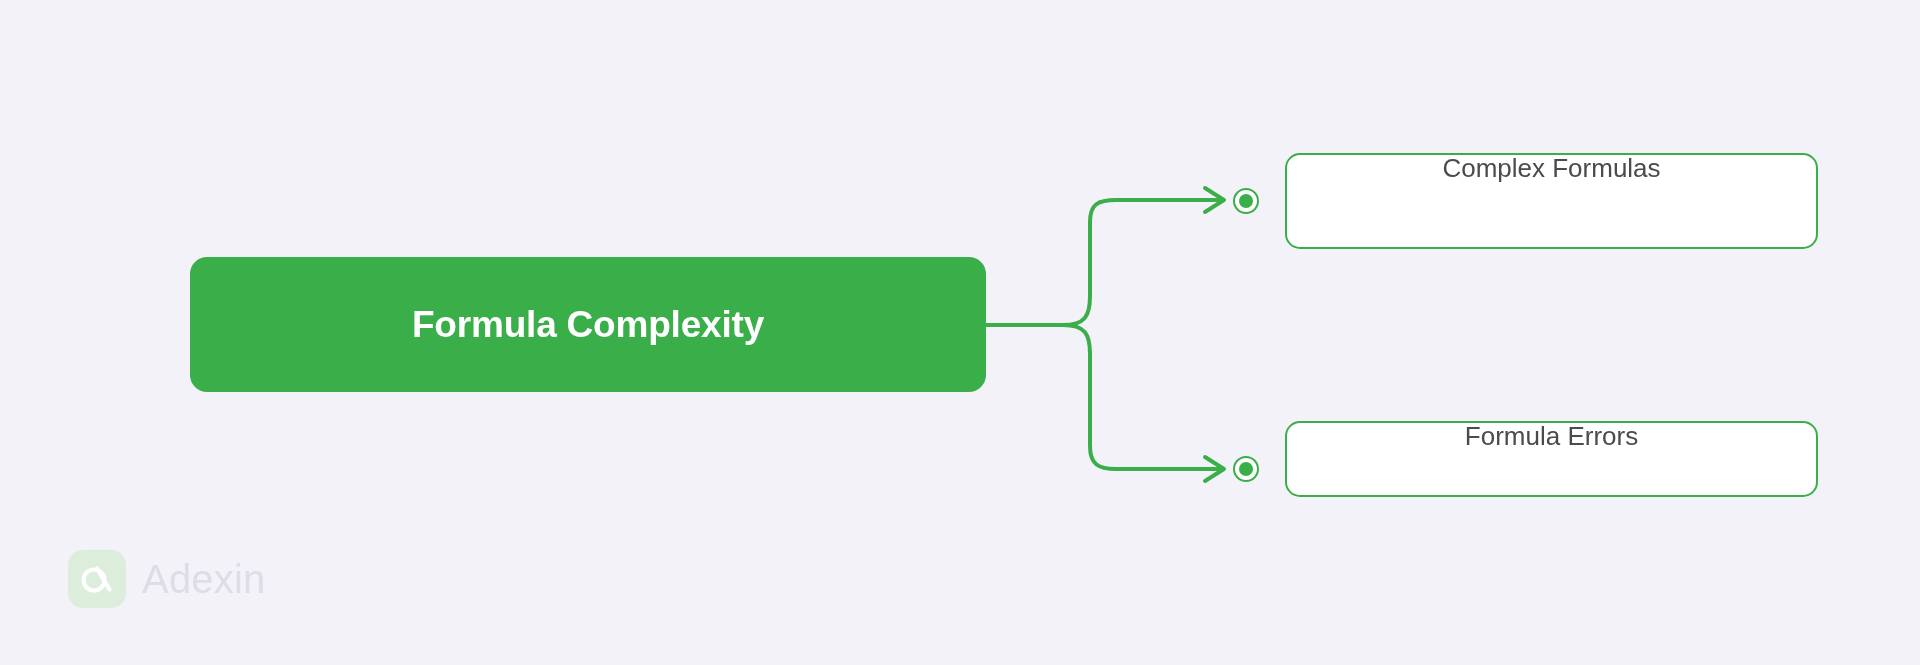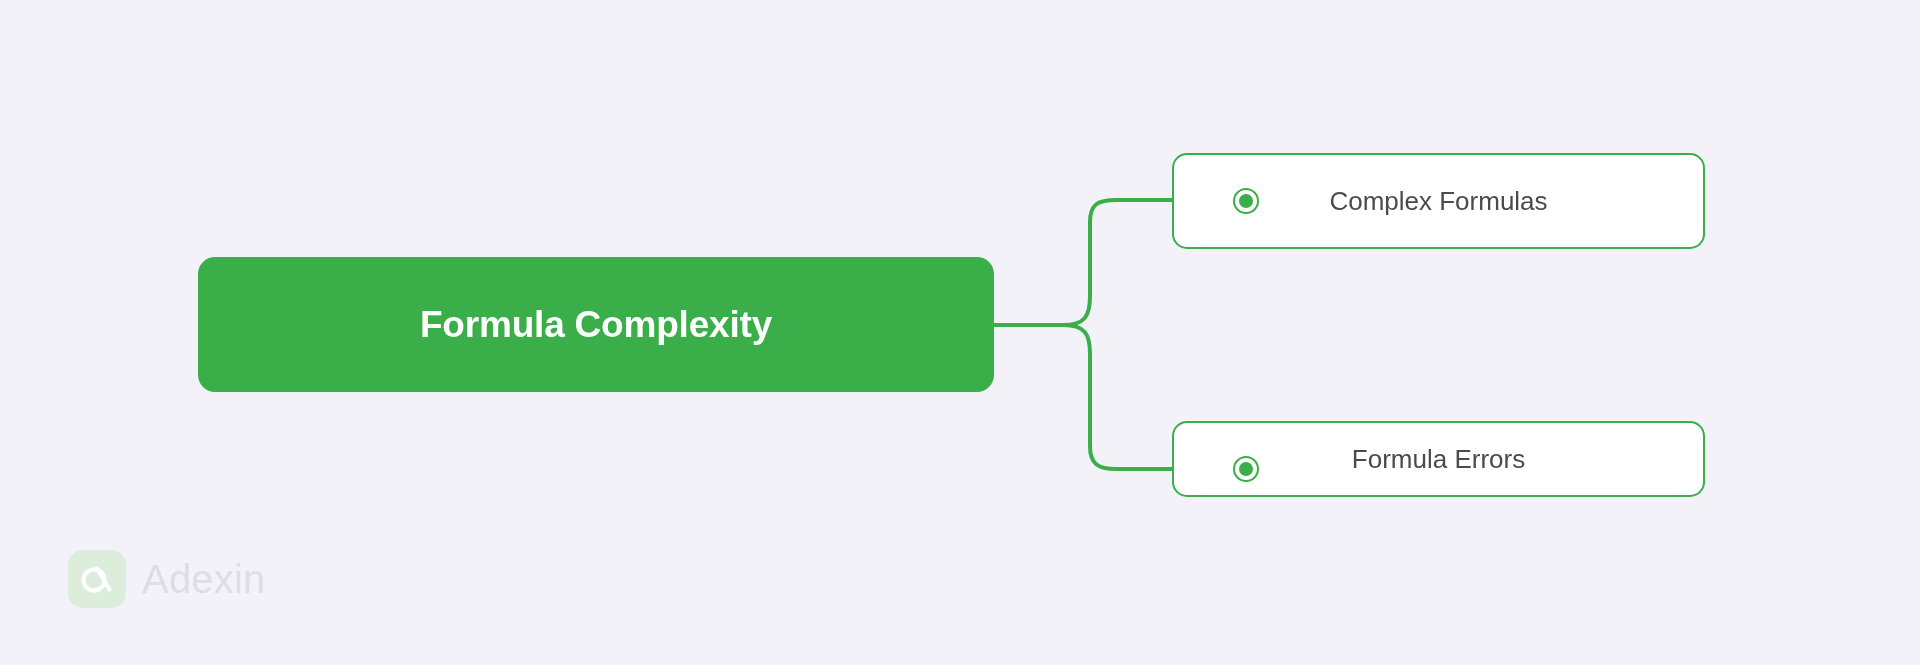--- a/index.html
+++ b/index.html
@@ -39,41 +39,40 @@
     top: 257px;
     width: 796px;
     height: 135px;
     background: #3aaf49;
     border-radius: 17px;
     display: flex;
     align-items: center;
     justify-content: center;
     z-index: 3;
     box-sizing: border-box;
-    margin-left: 8px;
   }
   .root-node-label {
     color: #ffffff;
     font-size: 37px;
     font-weight: bold;
     letter-spacing: -0.2px;
     line-height: 1;
     white-space: nowrap;
   }
 
   
   .child-node {
     position: absolute;
-    left: 1172px;
+    left: 1285px;
     width: 533px;
     background: #ffffff;
     border: 2px solid #3aaf49;
     border-radius: 15px;
     display: flex;
-    align-items: center;
+    align-items: flex-start;
     justify-content: center;
     z-index: 3;
     box-sizing: border-box;
   }
   .child-node.n1 { top: 153px; height: 96px; }
   .child-node.n2 { top: 421px; height: 76px; }
   .child-node-label {
     color: #4b4b4b;
     font-size: 26px;
     font-weight: normal;

